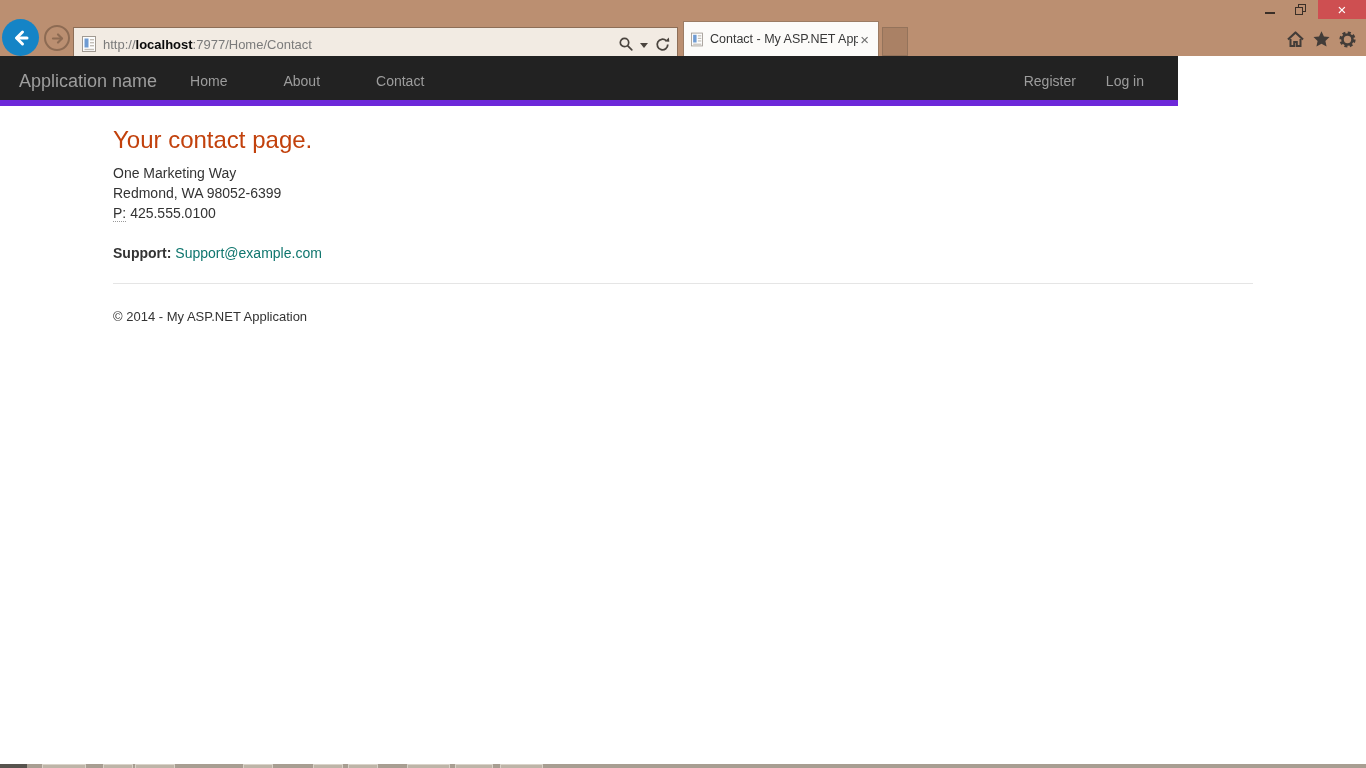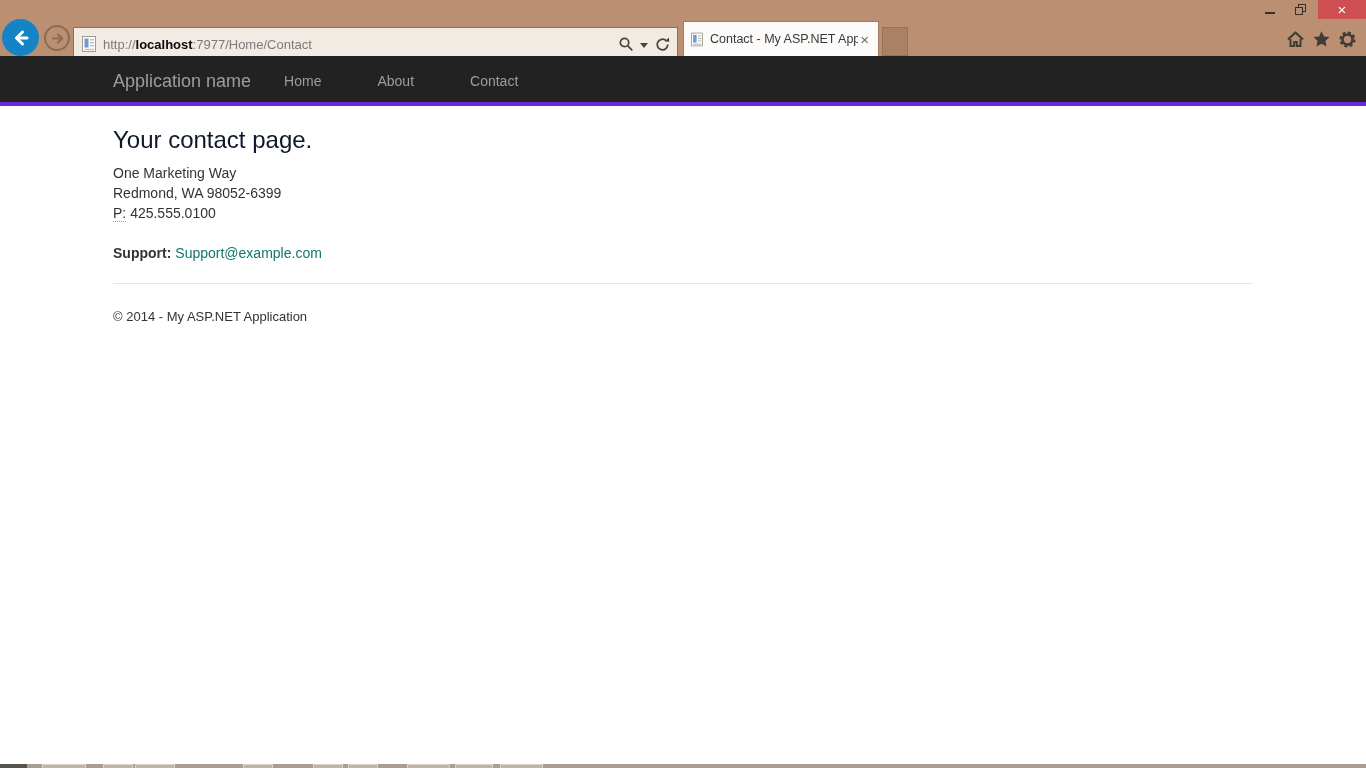--- a/index.html
+++ b/index.html
@@ -36,33 +36,33 @@
   .tab { position:absolute; left:683px; top:21px; width:196px; height:35px; background:#fcfbf9; border:1px solid #9c7c64; border-bottom:none; display:flex; align-items:center; padding:0 7px; }
   .tab-title { flex:1 1 auto; font-size:12.5px; color:#383838; white-space:nowrap; overflow:hidden; margin-left:7px; }
   .tab-close { flex:0 0 auto; font-size:15px; color:#6e6e6e; line-height:1; padding:0 2px; }
   .new-tab { position:absolute; left:882px; top:27px; width:26px; height:29px; background:#aa8165; border:1px solid #94735b; }
 
   
   .chrome-icons { position:absolute; left:1284px; top:28px; display:flex; gap:4px; align-items:center; }
   .chrome-icon-btn { width:22px; height:22px; display:flex; align-items:center; justify-content:center; }
 
   
-  .navbar { position:absolute; top:56px; left:0; width:1366px; height:50px; background:#222; border-bottom:4px solid #6d28d9; }
+  .navbar { position:absolute; top:56px; left:0; width:1178px; height:50px; background:#222; border-bottom:6px solid #6d28d9; }
   .container { width:1140px; margin:0 auto; }
   .nav-inner { display:flex; align-items:center; height:50px; }
   .brand { font-size:18px; color:#9d9d9d; margin-right:17px; text-decoration:none; cursor:pointer; }
   .nav-links { display:flex; list-style:none; height:50px; align-items:center;gap:24px; }
   .nav-links .nav-item { padding:0 16px; font-size:14px; color:#9d9d9d; cursor:pointer; }
   .nav-right { margin-left:auto; display:flex; height:50px; align-items:center; }
   .nav-right .nav-item { padding:0 15px; font-size:14px; color:#9d9d9d; cursor:pointer; }
 
   
   .content { position:absolute; top:107px; left:0; width:1366px; color:#333; }
   .page-title { font-size:30px; font-weight:400; color:#333; margin:19px 0 10px; line-height:1.1; }
-  .page-subtitle { font-size:24px; font-weight:400; color:#0f172a; margin:20px 0 10px; line-height:1.1; }
+  .page-subtitle { font-size:24px; font-weight:400; color:#c2410c; margin:20px 0 10px; line-height:1.1; }
   address { font-style:normal; font-size:14px; line-height:20px; margin-bottom:20px; color:#333; }
   abbr.phone { text-decoration:none; border-bottom:1px dotted #999; cursor:help; }
   .email-row strong { font-weight:700;margin-top:24px; }
   .email-row a { color:#0f766e; text-decoration:none; cursor:pointer; margin-left:4px; }
   hr.footer-rule { border:none; border-top:1px solid #e5e5e5; margin:20px 0 0; }
   .site-footer p { font-size:13px; color:#333; margin-top:25px; }
 
   
   .taskbar { position:absolute; left:0; bottom:0; width:1366px; height:4px; background:#a89e92; }
   .taskbar .dark-seg { position:absolute; left:0; top:0; width:27px; height:4px; background:#57534e; }
@@ -160,20 +160,24 @@
   </div>
 
   <div class="navbar">
     <div class="container nav-inner">
       <a class="brand">Application name</a>
       <ul class="nav-links">
         <li class="nav-item">Home</li>
         <li class="nav-item">About</li>
         <li class="nav-item">Contact</li>
       </ul>
+      <div class="nav-right">
+        <span class="nav-item">Register</span>
+        <span class="nav-item">Log in</span>
+      </div>
     </div>
   </div>
 
   <div class="content">
     <div class="container">
       <h3 class="page-subtitle">Your contact page.</h3>
 
       <address>
         <div>One Marketing Way</div>
         <div>Redmond, WA 98052-6399</div>

